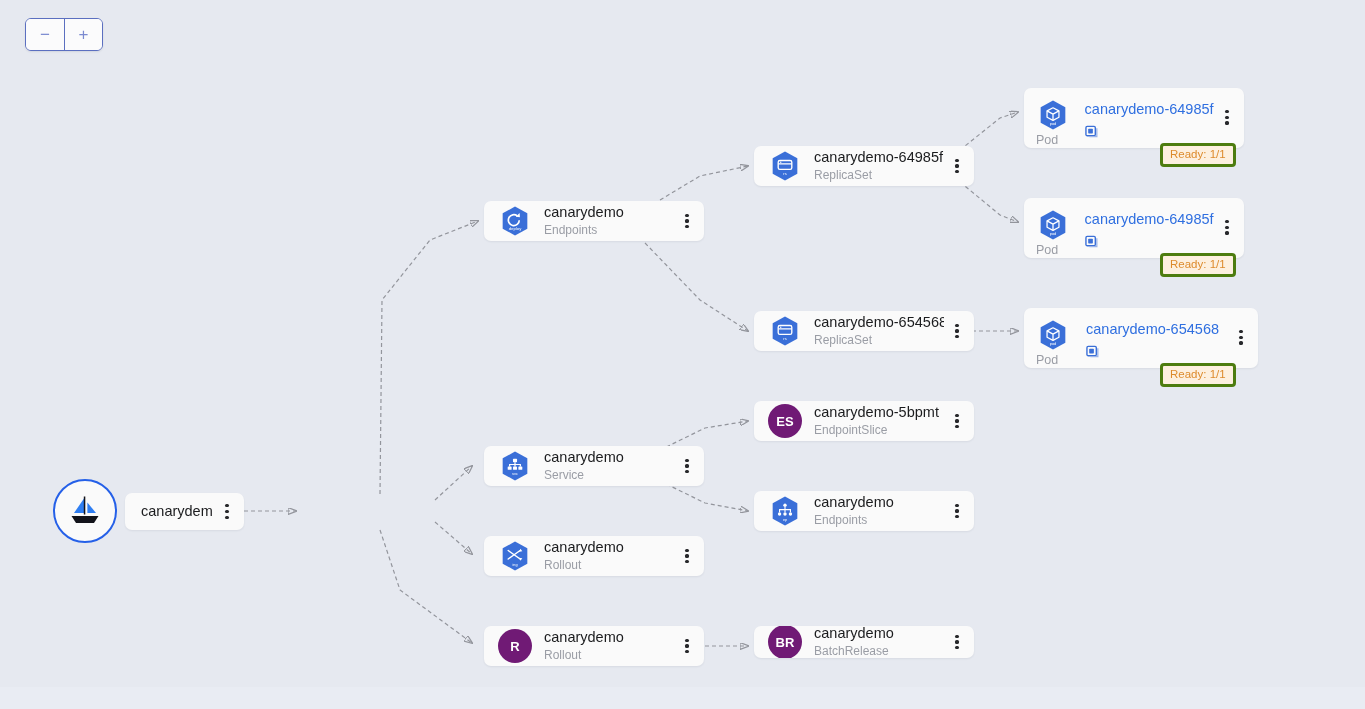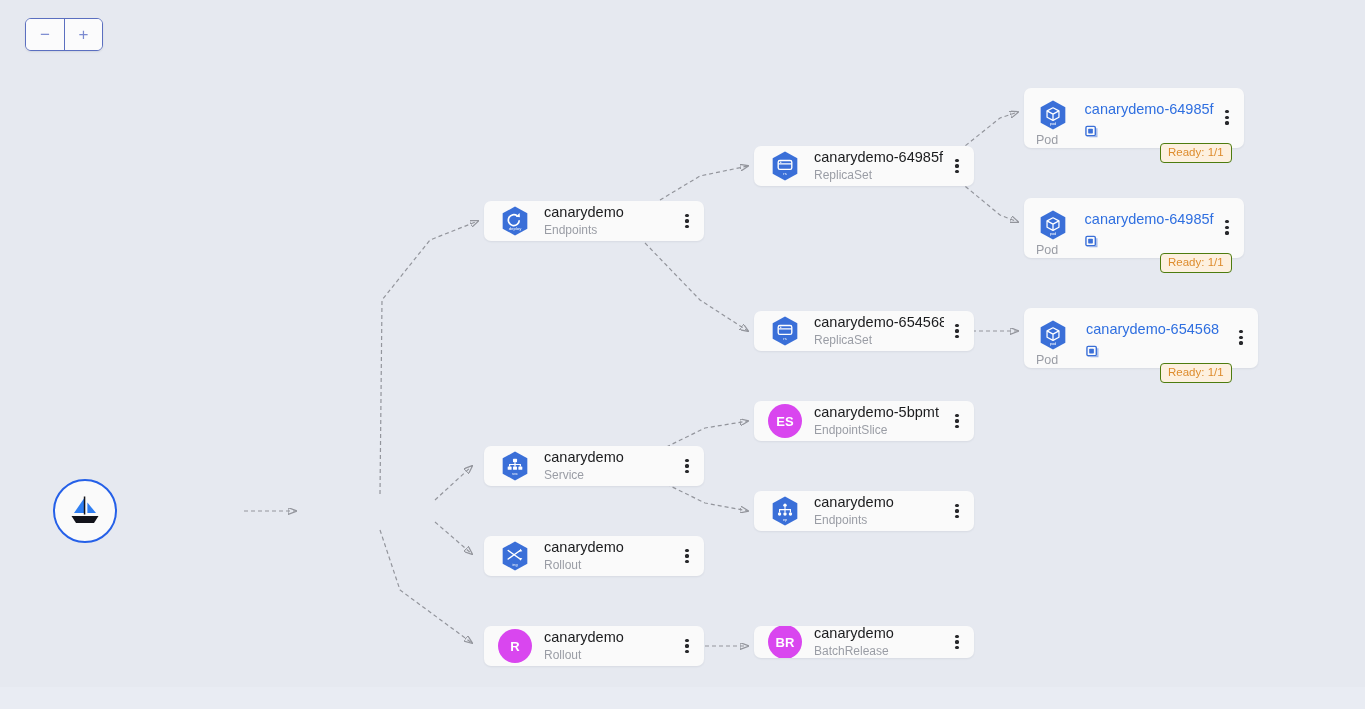--- a/index.html
+++ b/index.html
@@ -63,21 +63,21 @@
   .kebab {
     flex: 0 0 auto; width: 26px; height: 100%;
     display: flex; flex-direction: column; align-items: center; justify-content: center;
     gap: 2.5px; cursor: pointer; margin-right: 4px;
   }
   .kebab i { display: block; width: 3.2px; height: 3.2px; border-radius: 50%; background: #27282b; }
 
   
   .avatar {
     width: 34px; height: 34px; border-radius: 50%;
-    background: #d946ef; color: #fff;
+    background: #701a75; color: #fff;
     display: flex; align-items: center; justify-content: center;
     font-size: 13px; font-weight: bold; letter-spacing: .2px;
   }
 
   
   .hex { width: 34px; height: 34px; display:block; }
 
   
   .root-circle {
     position: absolute; z-index: 12;
@@ -98,21 +98,21 @@
     font-size: 14.5px; color: #2f6fe0; white-space: nowrap; line-height: 18px; cursor: pointer;
   }
   .pod-node .pod-actions { margin-top: 6px; display: flex; align-items: center; }
   .pod-node .kebab { height: auto; margin-top: 22px; }
 
   .logs-icon { width: 15px; height: 15px; display: block; cursor: pointer; }
 
   .ready-badge {
     position: absolute; z-index: 20;
     background: #fdf0df;
-    border: 1px solid #4d7c0f;
+    border: 3px solid #4d7c0f;
     color: #dd8b2c;
     font-size: 11.5px;
     border-radius: 4px;
     padding: 2px 7px 3px 7px;
     white-space: nowrap;
     line-height: 13px;
   }
 
   .bottom-strip {
     position: absolute; left:0; bottom:0; width: 1365px; height: 22px;
@@ -158,20 +158,30 @@
     <path d="M660,481 L705,503 L748,511" marker-end="url(#ah)"></path>
 
     <path d="M705,646 L748,646" marker-end="url(#ah)"></path>
   </svg>
 
   <div class="zoom-controls">
     <div class="zoom-btn">−</div>
     <div class="zoom-btn">+</div>
   </div>
 
+  <div class="node" style="left:125px; top:493px; width:119px; height:37px;">
+    <div class="txt" style="margin-left:16px;">
+      <div class="n-title">canarydem</div>
+    </div>
+    <div class="kebab">
+        <i></i>
+        <i></i>
+        <i></i>
+      </div>
+  </div>
   <div class="root-circle" style="left:53px; top:479px;">
     <svg width="40" height="40" viewBox="0 0 40 40">
       <path d="M20 6 L20 22 L9 22 Z" fill="#2f7ef2"></path>
       <path d="M22.4 11.5 L22.4 22 L31 22 Z" fill="#2f7ef2"></path>
       <path d="M6.5 25 L33.5 25 L29 32 L11 32 Z" fill="#12131a"></path>
       <rect x="18.8" y="5.5" width="1.5" height="18" fill="#12131a"></rect>
     </svg>
   </div>
 
 

